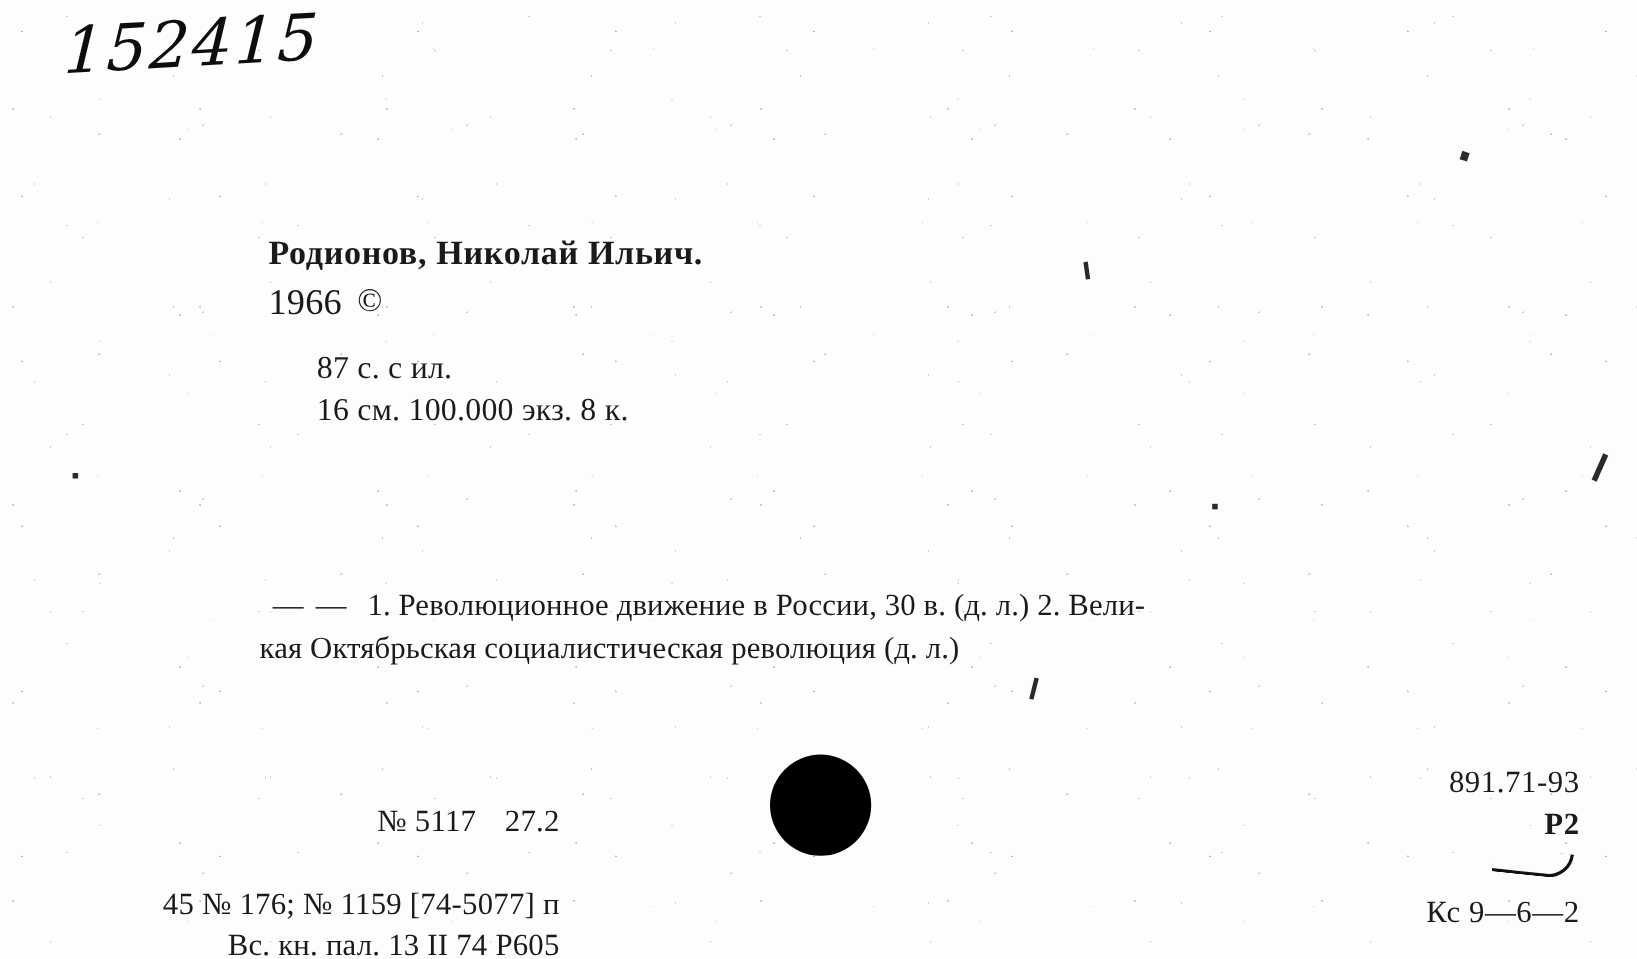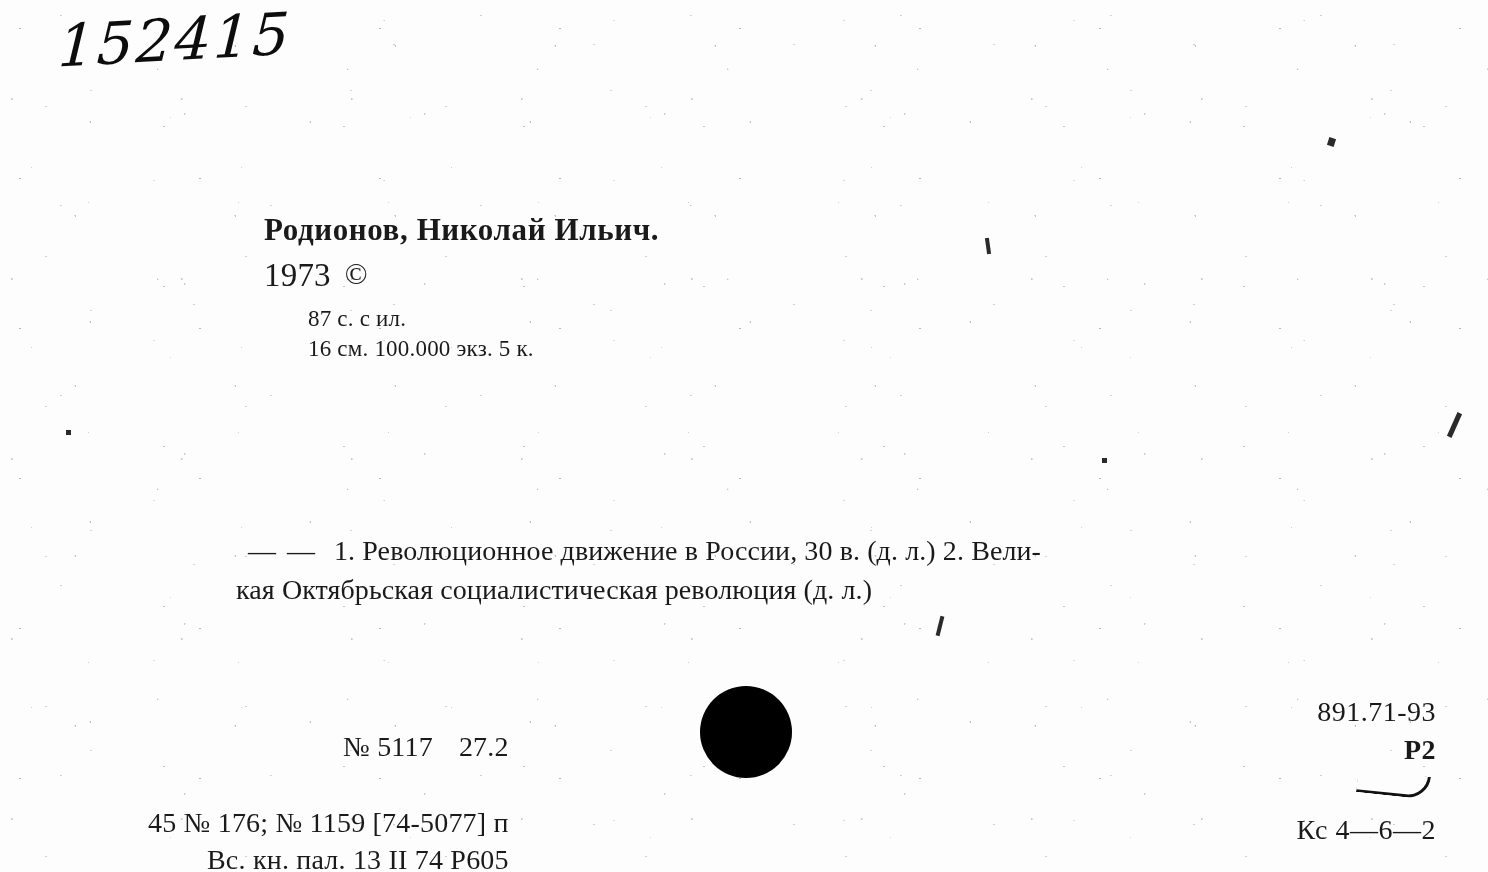--- a/index.html
+++ b/index.html
@@ -55,21 +55,21 @@
     font-style: italic;
     letter-spacing: 2px;
     color: #0d0d0d;
     transform: rotate(-3.2deg) skewX(-6deg);
     font-weight: 500;
   }
 
   
   #bib {
     position: absolute;
-    left: 264px;
+    left: 244px;
     top: 212px;
     width: 1190px;
   }
   .author {
     font-weight: bold;
     font-size: 31px;
     letter-spacing: .6px;
     margin-bottom: 6px;
   }
   .title-block {
@@ -81,23 +81,23 @@
   #title-line-wrap {
     text-indent: 34px;
   }
   .copyright-mark {
     font-size: 30px;
     position: relative;
     top: -2px;
     margin-left: 14px;
   }
   .phys {
-    font-size: 23px;
+    font-size: 29px;
     line-height: 1.34;
-    margin-top: 6px;
+    margin-top: 18px;
     padding-left: 44px;
     letter-spacing: .2px;
   }
 
   
   #tracings {
     position: absolute;
     left: 248px;
     top: 532px;
     width: 1190px;
@@ -186,27 +186,27 @@
   <div class="fleck f5"></div>
   <div class="fleck f6"></div>
 
   <div id="accession">152415</div>
 
   <div id="bib">
     <div class="author">Родионов, Николай Ильич.</div>
 
     <div class="title-block">
       <div>
-        <span>1973</span><span class="copyright-mark">©</span>
+        <span>1966</span><span class="copyright-mark">©</span>
       </div>
     </div>
 
     <div class="phys">
       <div>87 с. с ил.</div>
-      <div>16 см. 100.000 экз. 5 к.</div>
+      <div>16 см. 100.000 экз. 8 к.</div>
     </div>
   </div>
 
   <div id="tracings">
     <div class="t-line1">
       <span class="lead">— —</span><span>1. Революционное движение в России, 30 в. (д. л.) 2. Вели-</span>
     </div>
     <div class="t-line2">кая Октябрьская социалистическая революция (д. л.)</div>
   </div>
 
@@ -217,16 +217,16 @@
       <span>№ 5117</span><span class="gap"></span><span>27.2</span>
     </div>
     <div class="l2">45 № 176; № 1159 [74-5077] п</div>
     <div class="l3">Вс. кн. пал. 13 II 74 Р605</div>
   </div>
 
   <div id="class">
     <div class="cls">891.71-93</div>
     <div class="p2">Р2</div>
     <span class="tick"></span>
-    <div class="kc">Кс 4—6—2</div>
+    <div class="kc">Кс 9—6—2</div>
   </div>
 
 </div>
 
 </body></html>

